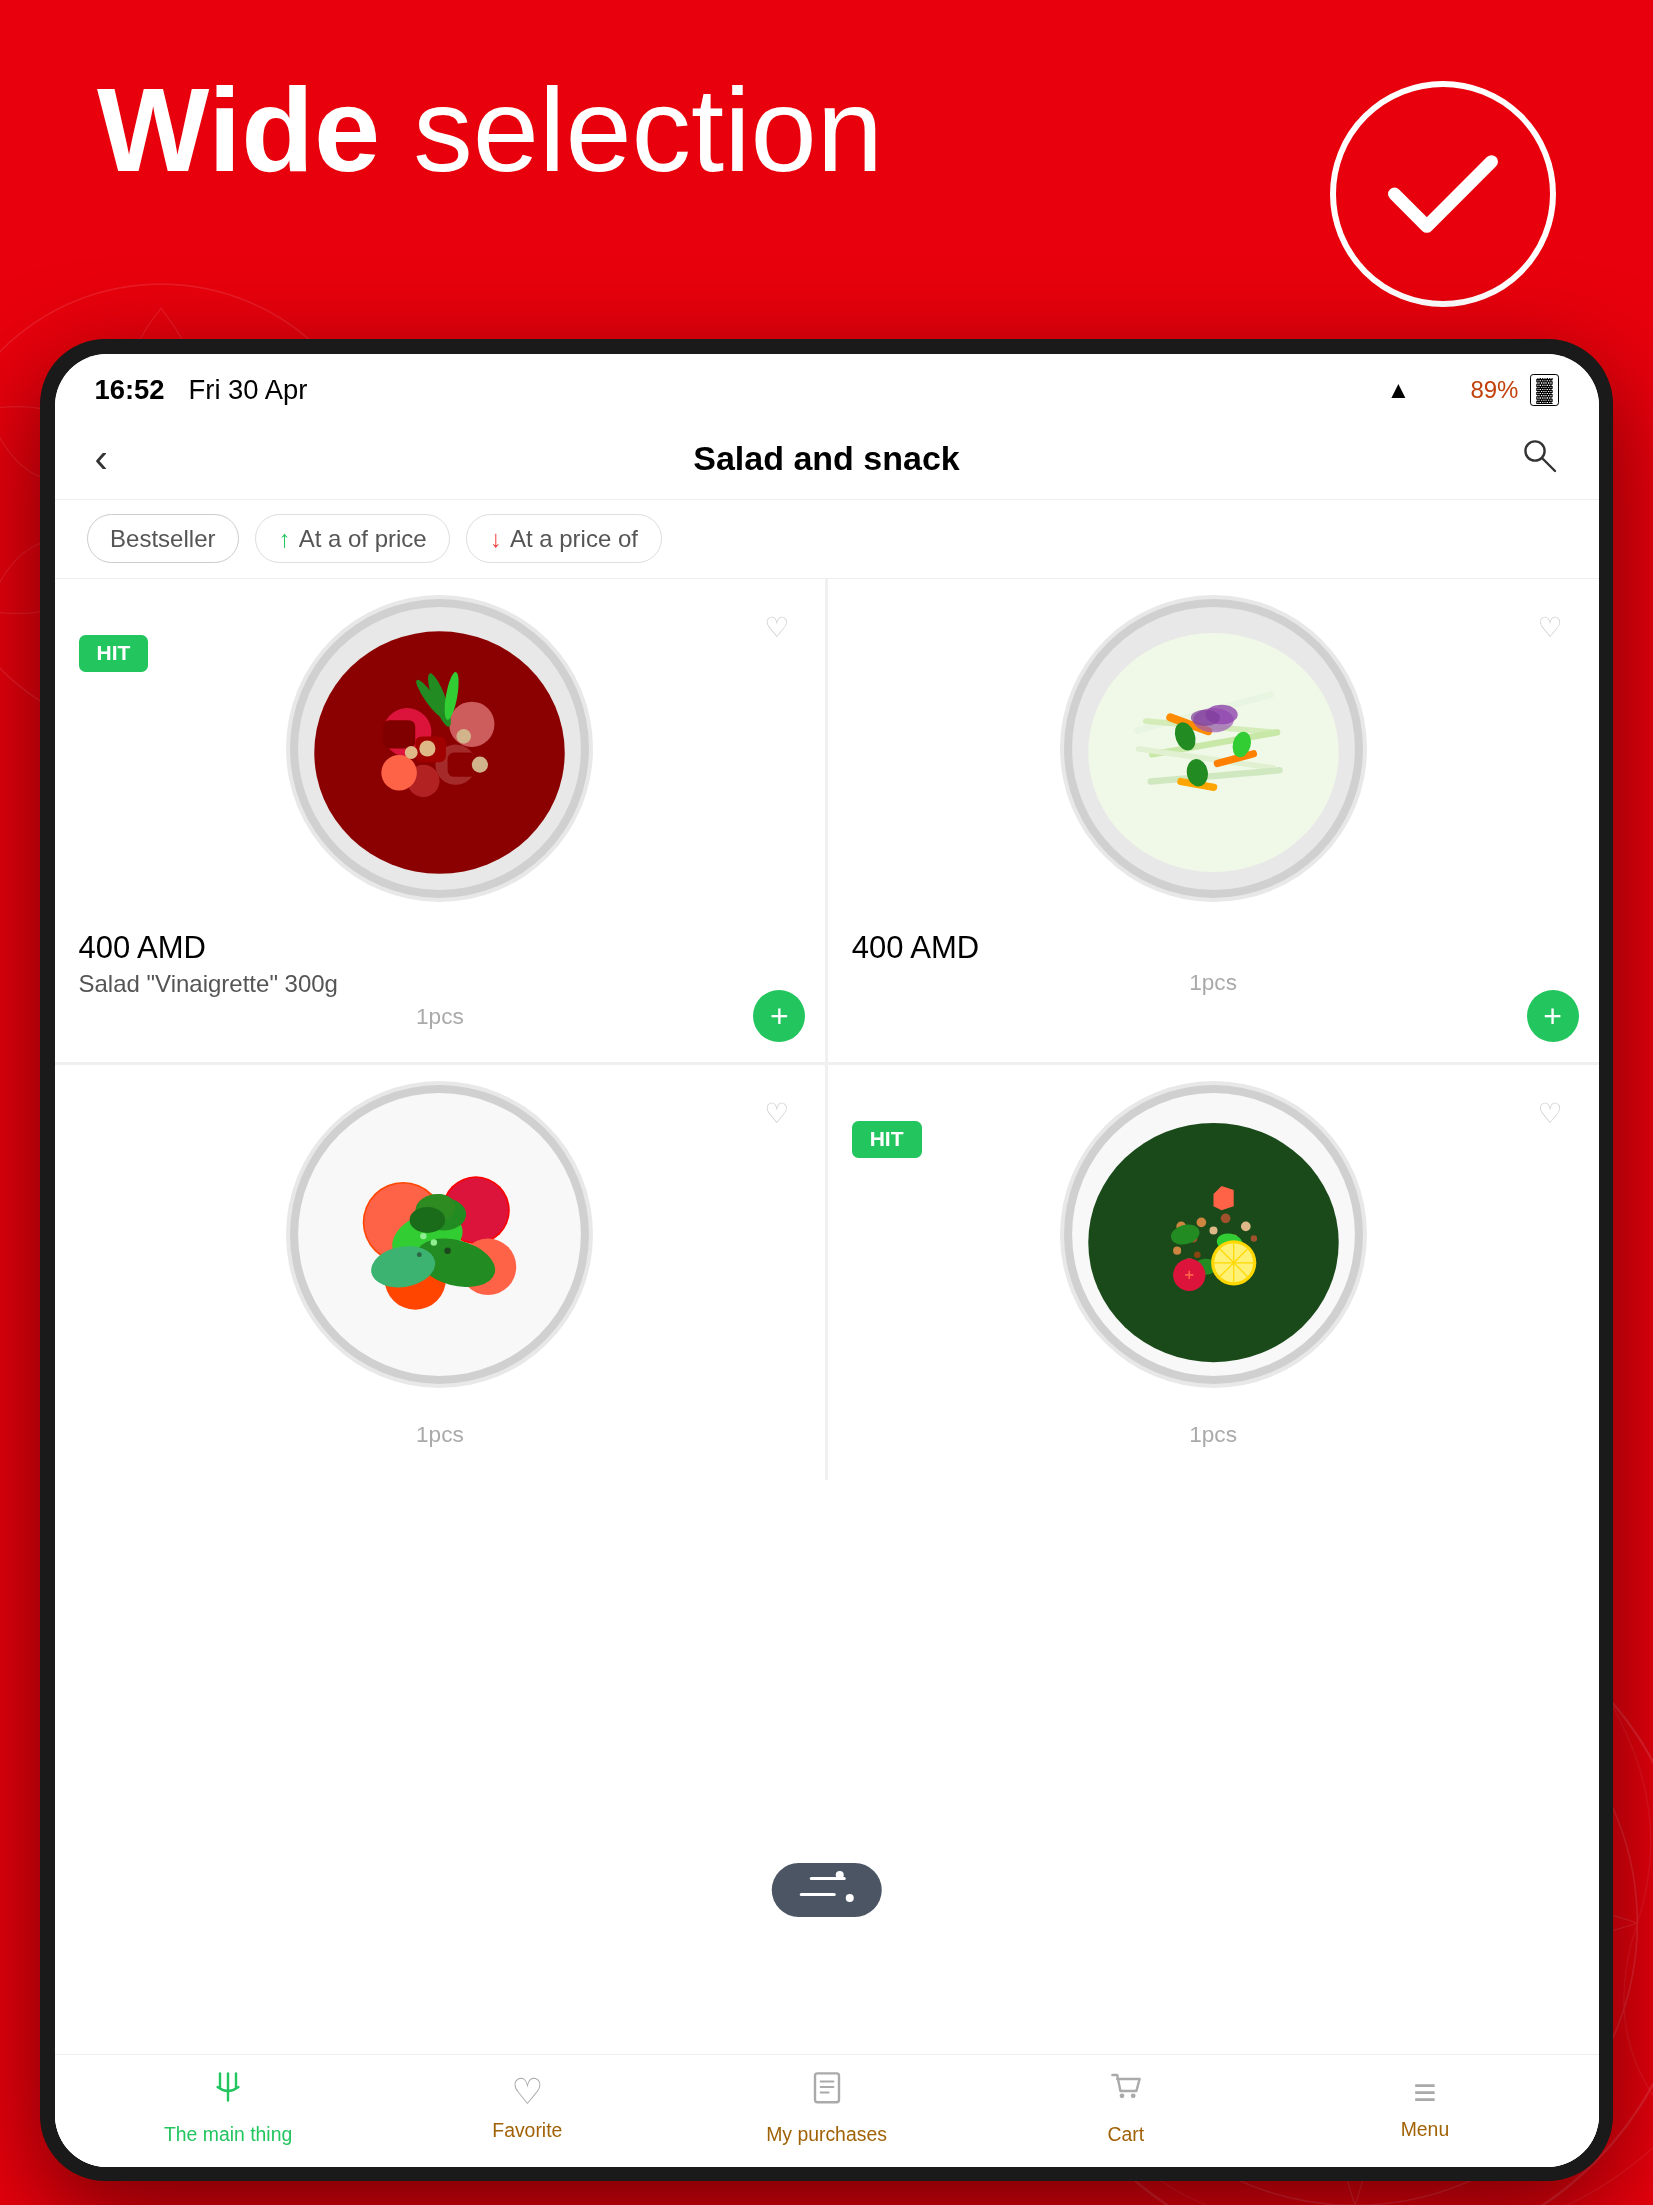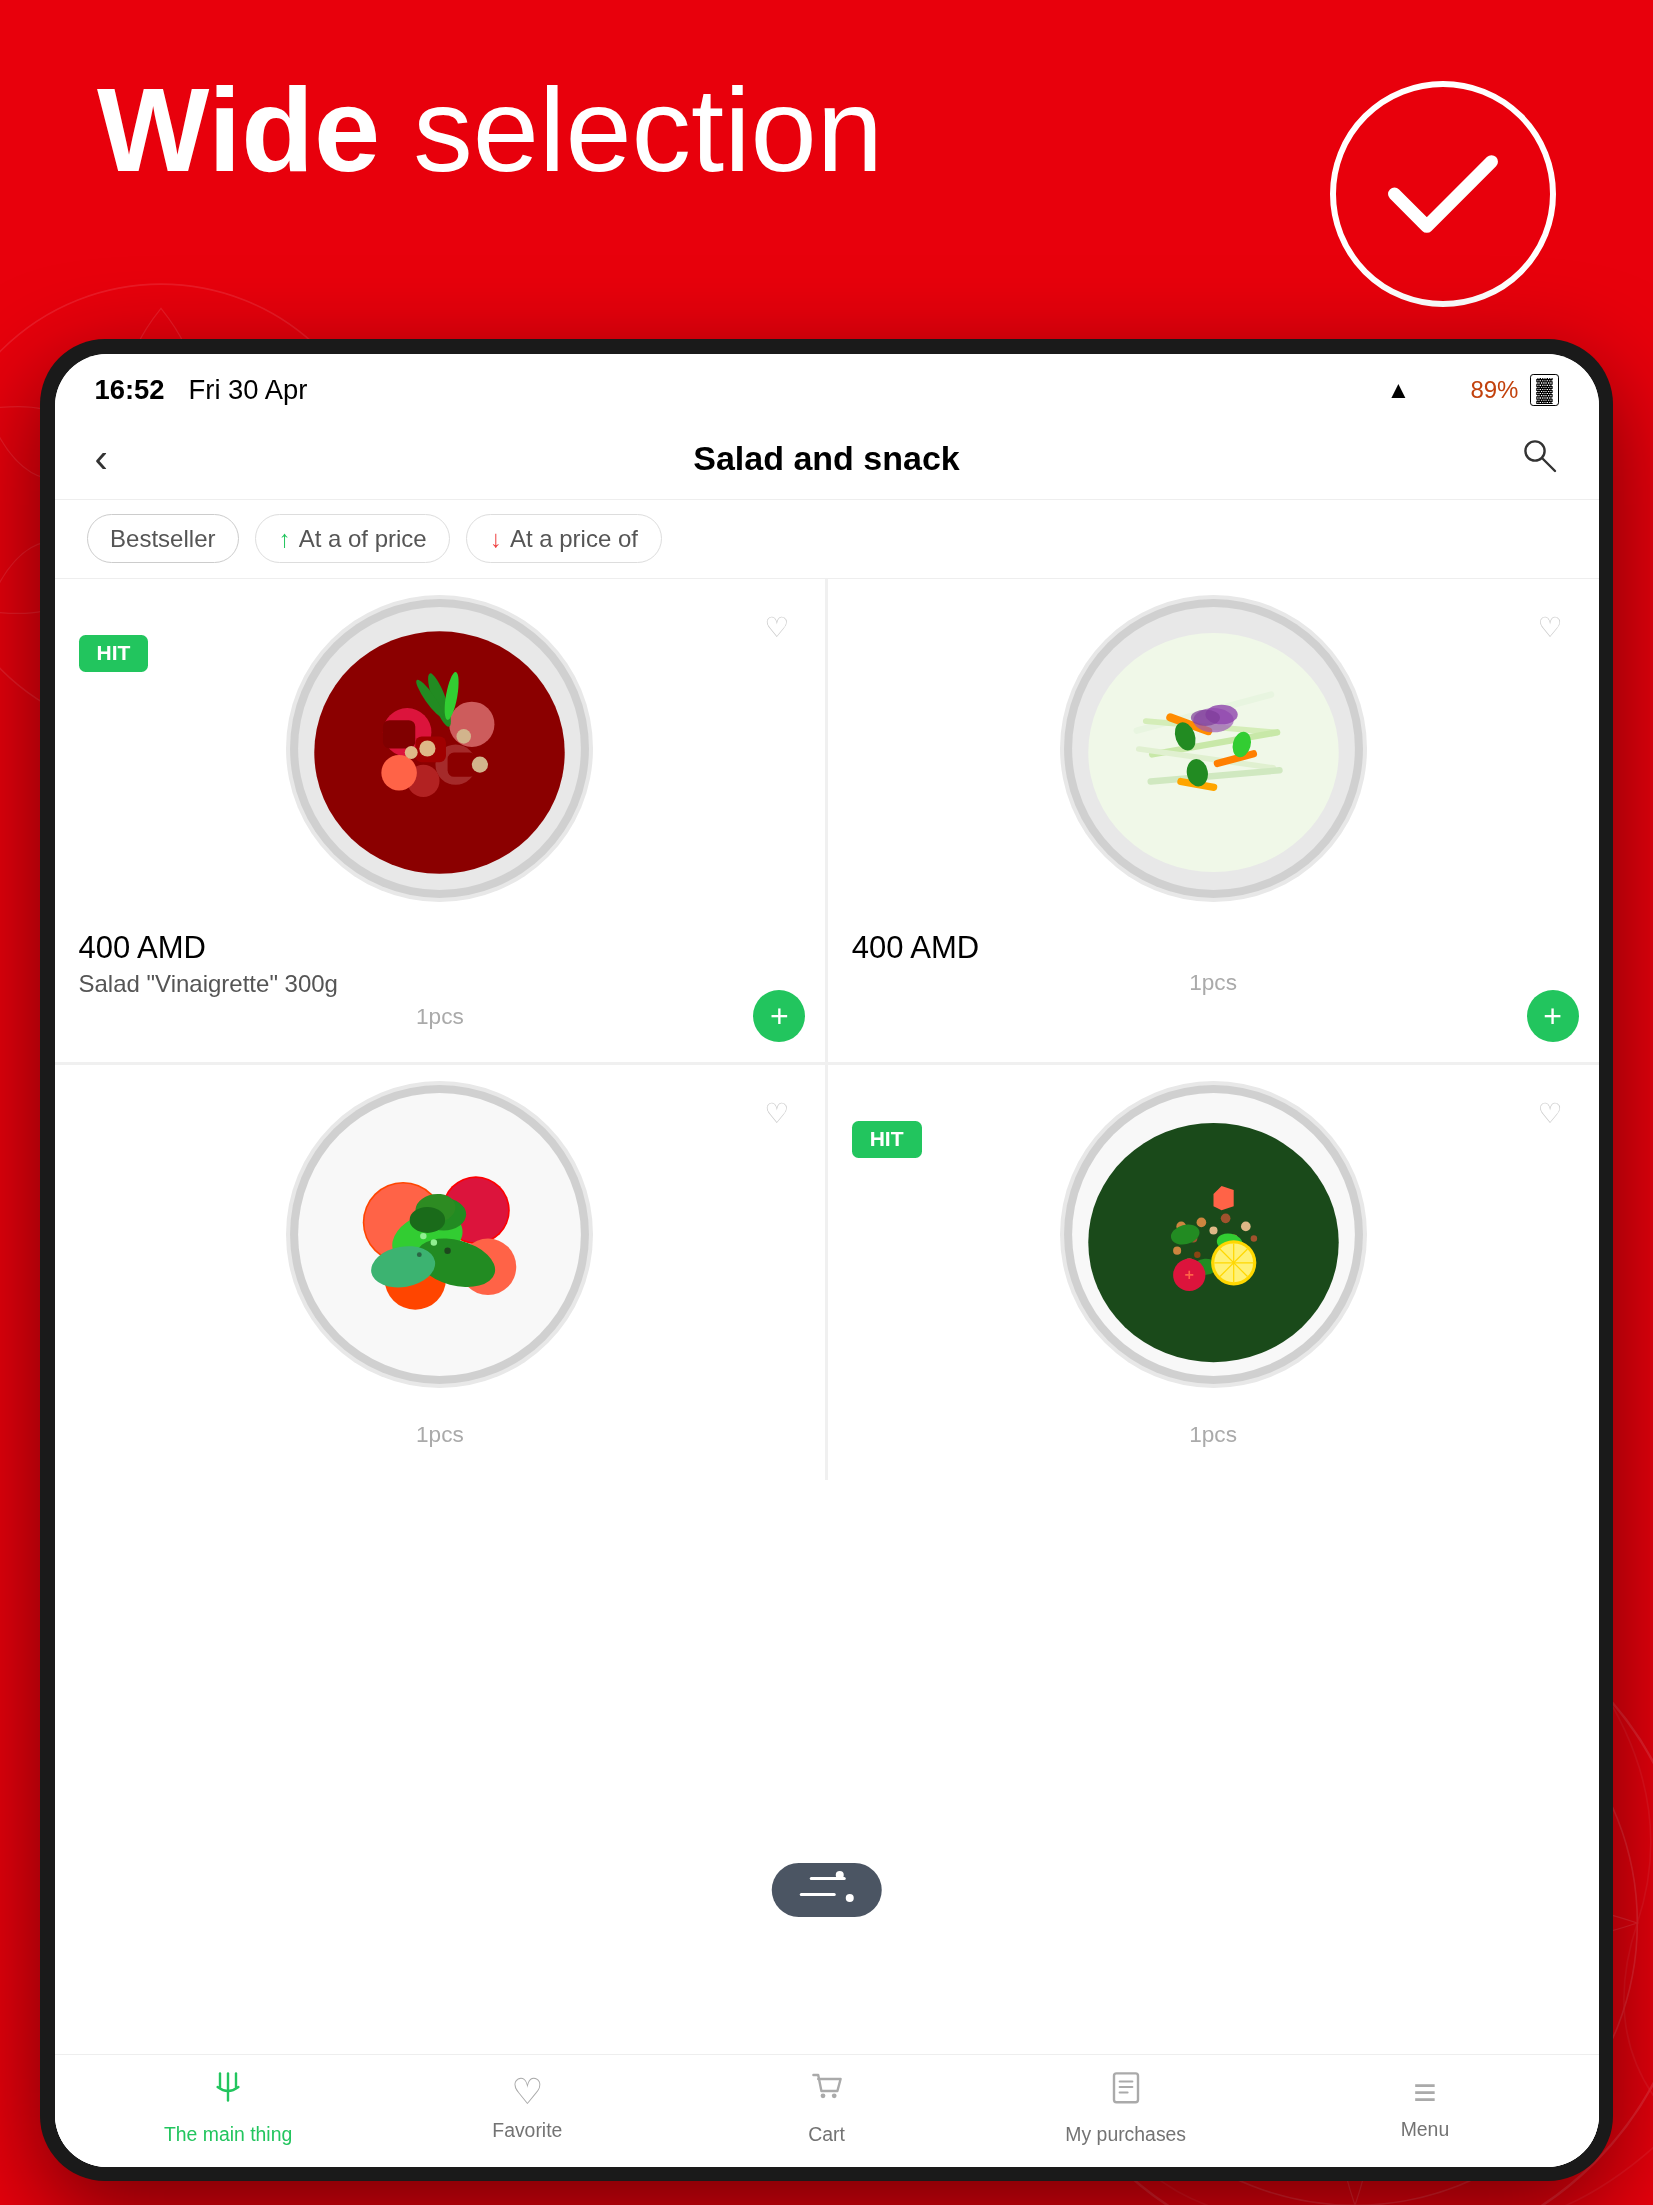--- a/index.html
+++ b/index.html
@@ -291,21 +291,21 @@
       font-size: 36px;
       color: #aaa;
     }
 
     .tab-icon.active {
       color: #22c55e;
     }
 
     .tab-label {
       font-size: 19.4px;
-      color: #737373;
+      color: #a16207;
     }
 
     .tab-label.active {
       color: #22c55e;
     }
 
     
     .fab-filter {
       position: absolute;
       bottom: 137px;
@@ -645,39 +645,39 @@
           </span>
           <span class="tab-label active">The main thing</span>
         </div>
         <div class="tab-item">
           <span class="tab-icon" style="font-size:36px;color:#aaa;">♡</span>
           <span class="tab-label">Favorite</span>
         </div>
         <div class="tab-item">
           <span class="tab-icon">
             <svg width="40" height="40" viewBox="0 0 50 50" fill="none">
-              <path d="M8 10 L14 10 L18 30 L38 30 L42 15 L14 15" stroke="#aaa" stroke-width="3" stroke-linecap="round" stroke-linejoin="round" fill="none"></path>
-              <circle cx="20" cy="36" r="3" fill="#aaa"></circle>
-              <circle cx="34" cy="36" r="3" fill="#aaa"></circle>
-            </svg>
-          </span>
-          <span class="tab-label">Cart</span>
-        </div>
-        <div class="tab-item">
-          <span class="tab-icon">
-            <svg width="40" height="40" viewBox="0 0 50 50" fill="none">
               <rect x="10" y="8" width="30" height="36" rx="3" stroke="#aaa" stroke-width="3" fill="none"></rect>
               <line x1="17" y1="18" x2="33" y2="18" stroke="#aaa" stroke-width="2.5" stroke-linecap="round"></line>
               <line x1="17" y1="25" x2="33" y2="25" stroke="#aaa" stroke-width="2.5" stroke-linecap="round"></line>
               <line x1="17" y1="32" x2="27" y2="32" stroke="#aaa" stroke-width="2.5" stroke-linecap="round"></line>
             </svg>
           </span>
           <span class="tab-label">My purchases</span>
         </div>
         <div class="tab-item">
+          <span class="tab-icon">
+            <svg width="40" height="40" viewBox="0 0 50 50" fill="none">
+              <path d="M8 10 L14 10 L18 30 L38 30 L42 15 L14 15" stroke="#aaa" stroke-width="3" stroke-linecap="round" stroke-linejoin="round" fill="none"></path>
+              <circle cx="20" cy="36" r="3" fill="#aaa"></circle>
+              <circle cx="34" cy="36" r="3" fill="#aaa"></circle>
+            </svg>
+          </span>
+          <span class="tab-label">Cart</span>
+        </div>
+        <div class="tab-item">
           <span class="tab-icon" style="font-size:40px;color:#aaa;line-height:1;">≡</span>
           <span class="tab-label">Menu</span>
         </div>
       </div>
 
     </div>
   </div>
 </div>
 
 

